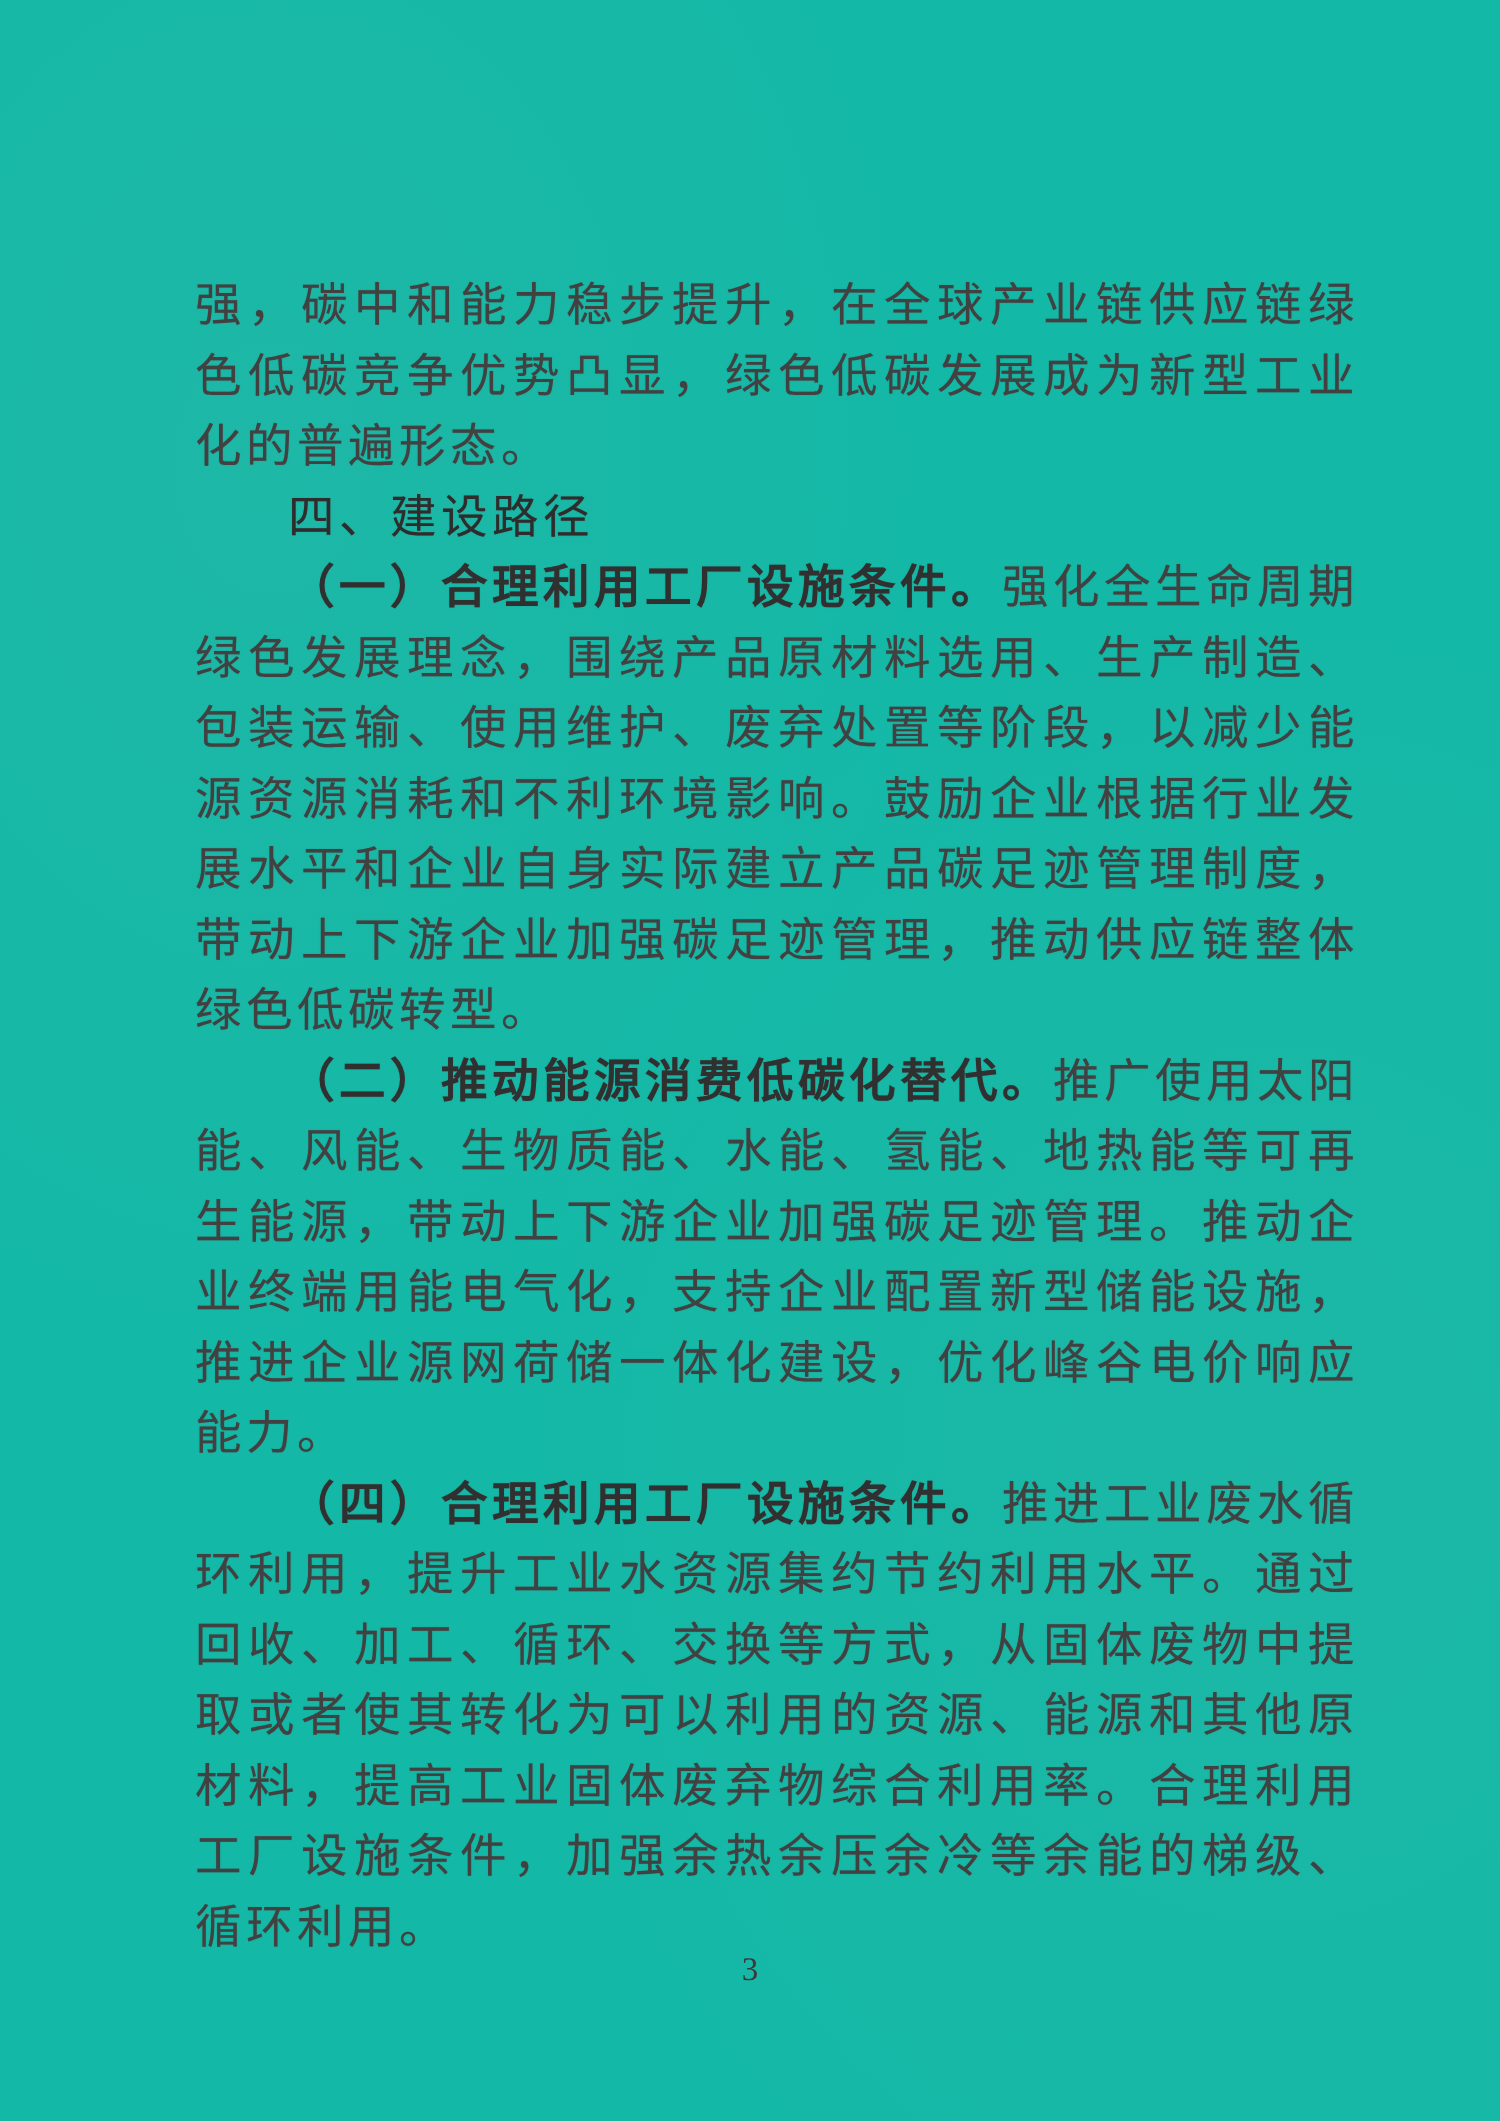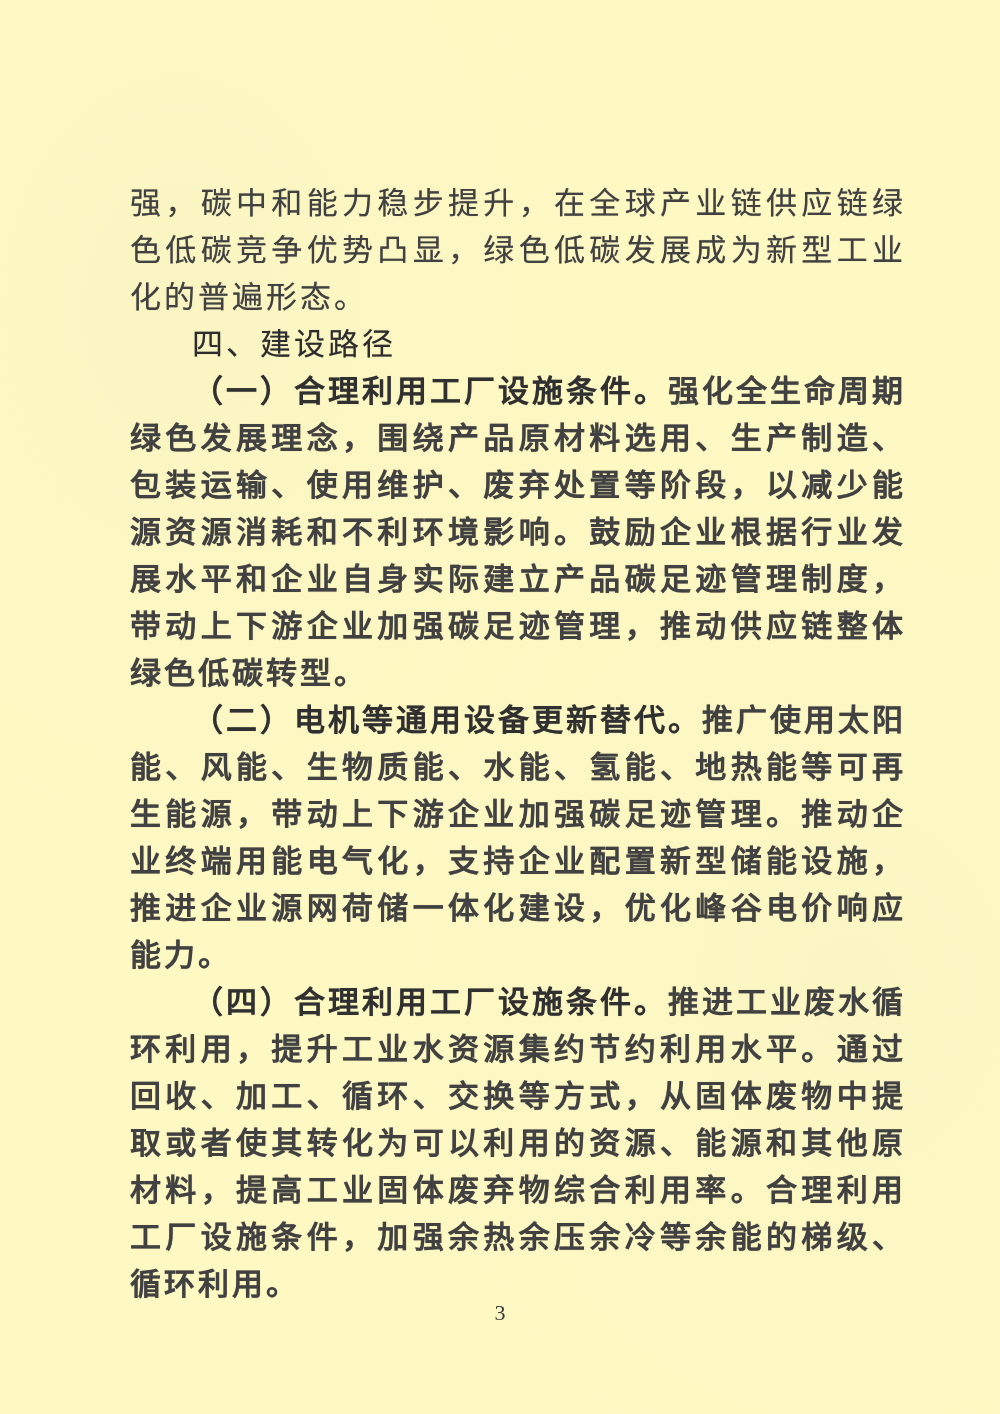--- a/index.html
+++ b/index.html
@@ -4,21 +4,21 @@
 <style>
   html, body {
     margin: 0;
     padding: 0;
     background: #ffffff;
   }
   .page {
     position: relative;
     width: 1000px;
     height: 1414px;
-    background: #fef9c3;
+    background: #14b8a6;
     overflow: hidden;
     font-family: "Liberation Serif", serif;
   }
   
   .page::before {
     content: "";
     position: absolute;
     inset: 0;
     background:
       radial-gradient(ellipse at 18% 22%, rgba(180,180,180,0.06), rgba(0,0,0,0) 40%),
@@ -49,21 +49,21 @@
     margin: 0;
     text-indent: 2em;
     font-weight: normal;
     color: #2d2d2d;
   }
   .para-lead {
     font-weight: bold;
     color: #303030;
   }
   .para-body {
-    font-weight: bold;
+    font-weight: normal;
   }
   .page-number {
     position: absolute;
     top: 1298px;
     left: 0;
     width: 100%;
     text-align: center;
     font-size: 22px;
     line-height: 30px;
     color: #3a3a3a;
@@ -75,21 +75,21 @@
 
 <div class="page">
   <div class="content">
 
     <p class="continued">强，碳中和能力稳步提升，在全球产业链供应链绿色低碳竞争优势凸显，绿色低碳发展成为新型工业化的普遍形态。</p>
 
     <p class="section-heading">四、建设路径</p>
 
     <p><span class="para-lead">（一）合理利用工厂设施条件。</span><span class="para-body">强化全生命周期绿色发展理念，围绕产品原材料选用、生产制造、包装运输、使用维护、废弃处置等阶段，以减少能源资源消耗和不利环境影响。鼓励企业根据行业发展水平和企业自身实际建立产品碳足迹管理制度，带动上下游企业加强碳足迹管理，推动供应链整体绿色低碳转型。</span></p>
 
-    <p><span class="para-lead">（二）电机等通用设备更新替代。</span><span class="para-body">推广使用太阳能、风能、生物质能、水能、氢能、地热能等可再生能源，带动上下游企业加强碳足迹管理。推动企业终端用能电气化，支持企业配置新型储能设施，推进企业源网荷储一体化建设，优化峰谷电价响应能力。</span></p>
+    <p><span class="para-lead">（二）推动能源消费低碳化替代。</span><span class="para-body">推广使用太阳能、风能、生物质能、水能、氢能、地热能等可再生能源，带动上下游企业加强碳足迹管理。推动企业终端用能电气化，支持企业配置新型储能设施，推进企业源网荷储一体化建设，优化峰谷电价响应能力。</span></p>
 
 
     <p><span class="para-lead">（四）合理利用工厂设施条件。</span><span class="para-body">推进工业废水循环利用，提升工业水资源集约节约利用水平。通过回收、加工、循环、交换等方式，从固体废物中提取或者使其转化为可以利用的资源、能源和其他原材料，提高工业固体废弃物综合利用率。合理利用工厂设施条件，加强余热余压余冷等余能的梯级、循环利用。</span></p>
 
   </div>
 
   <div class="page-number">3</div>
 </div>
 
 </body></html>

